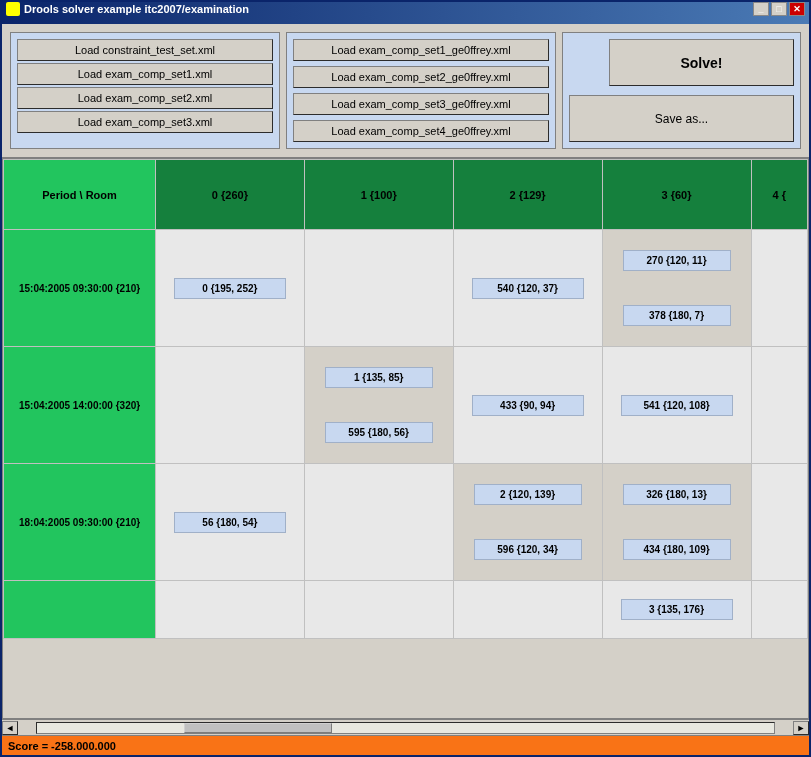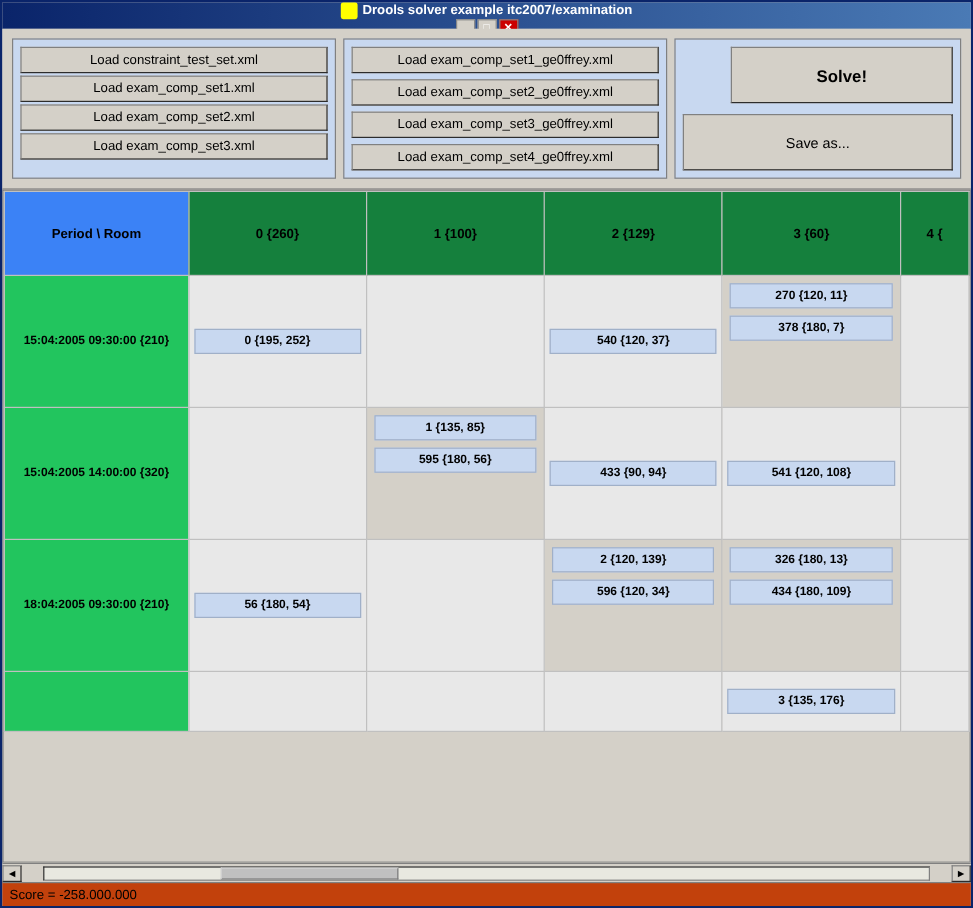--- a/index.html
+++ b/index.html
@@ -11,25 +11,24 @@
       border: 2px solid #0a246a;
       display: flex;
       flex-direction: column;
     }
 
     #title-bar {
       background: linear-gradient(to right, #0a246a, #4a7ab5);
       color: white;
       height: 22px;
       display: flex;
-      align-items: center;
+      align-items: flex-start;
       justify-content: space-between;
       padding: 0 4px;
       flex-shrink: 0;
-      flex-direction: column;
     }
 
     #title-bar-left {
       display: flex;
       align-items: center;
       gap: 4px;
     }
 
     #title-icon {
       width: 14px;
@@ -149,21 +148,21 @@
     }
 
     .header-cell {
       background: #15803d;
       padding: 6px 4px;
       min-height: 60px;
       height: 70px;
     }
 
     .period-header {
-      background: #3b82f6;
+      background: #22c55e;
       padding: 4px;
       height: 70px;
       font-weight: bold;
       text-align: center;
     }
 
     .period-cell {
       background: #22c55e;
       padding: 4px;
       font-size: 10px;
@@ -175,49 +174,50 @@
       background: #e8e8e8;
       padding: 2px;
       height: 55px;
       vertical-align: middle;
     }
 
     .data-cell-content {
       background: #c8d8f0;
       padding: 4px 6px;
       border: 1px solid #a0b0c8;
-      margin: 2px;
+      margin: 16px;
       font-size: 10px;
     }
 
     .empty-cell {
       background: #e8e8e8;
     }
 
     .multi-cell {
       padding: 2px;
       vertical-align: top;
     }
 
     .multi-cell-inner {
       display: flex;
       flex-direction: column;
       gap: 2px;
       padding: 2px;
     }
 
     #status-bar {
-      background: #c2410c;
+      background: #f97316;
       border-top: 1px solid #808080;
       padding: 2px 6px;
       font-size: 11px;
       flex-shrink: 0;
       height: 20px;
       display: flex;
       align-items: center;
+      font-weight: bold;
     }
 
     #scrollbar-area {
       height: 16px;
       background: #d4d0c8;
       border-top: 1px solid #808080;
       display: flex;
       align-items: center;
       flex-shrink: 0;
     }

